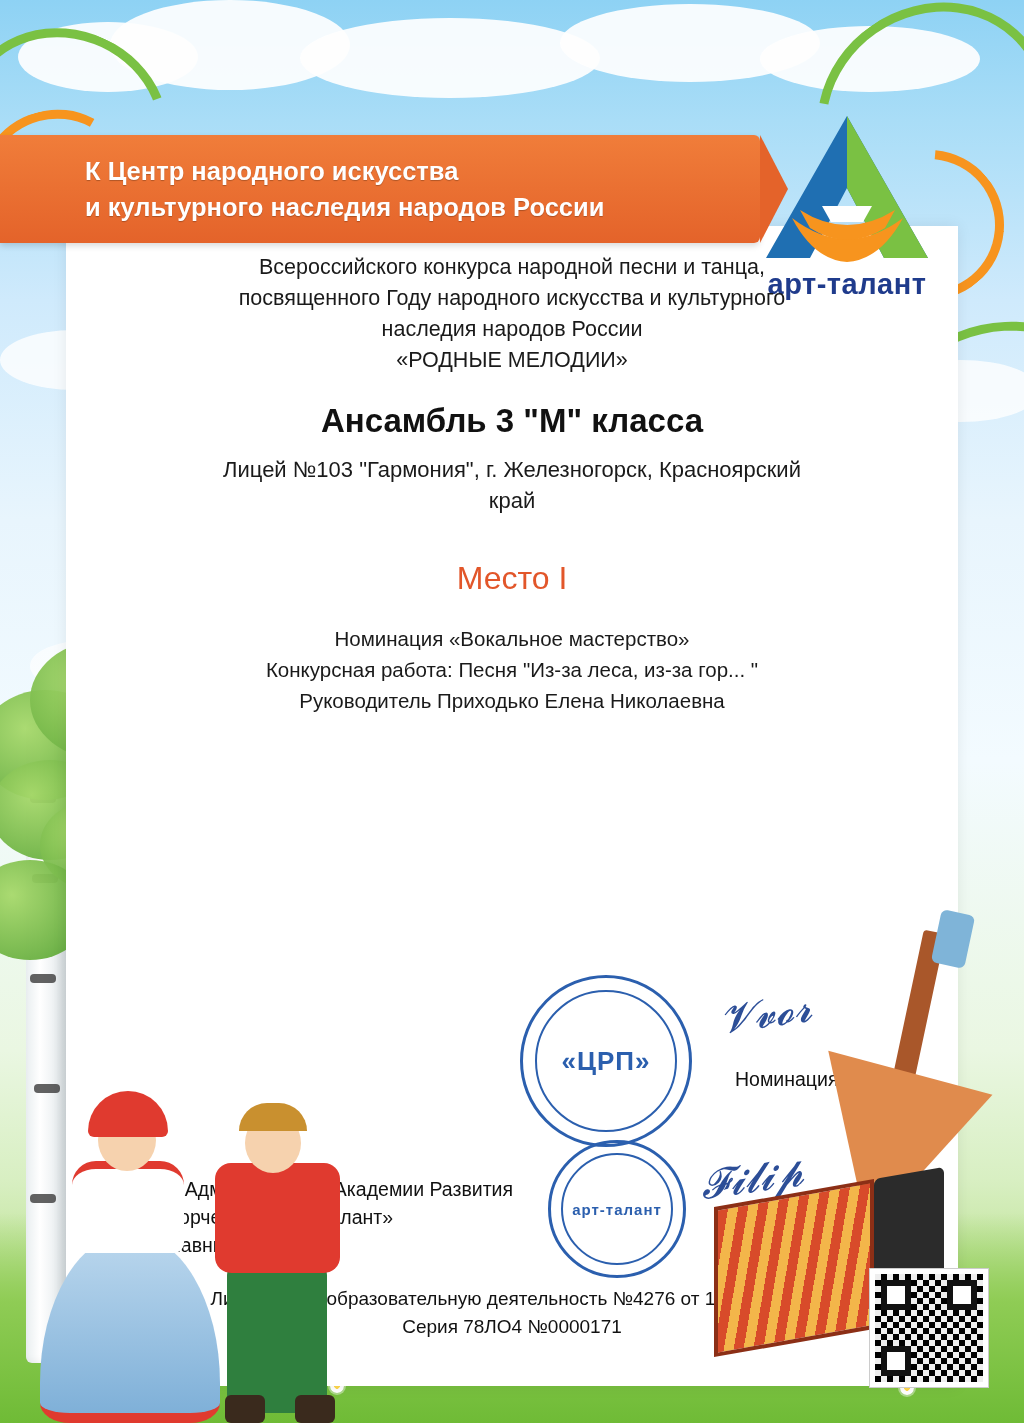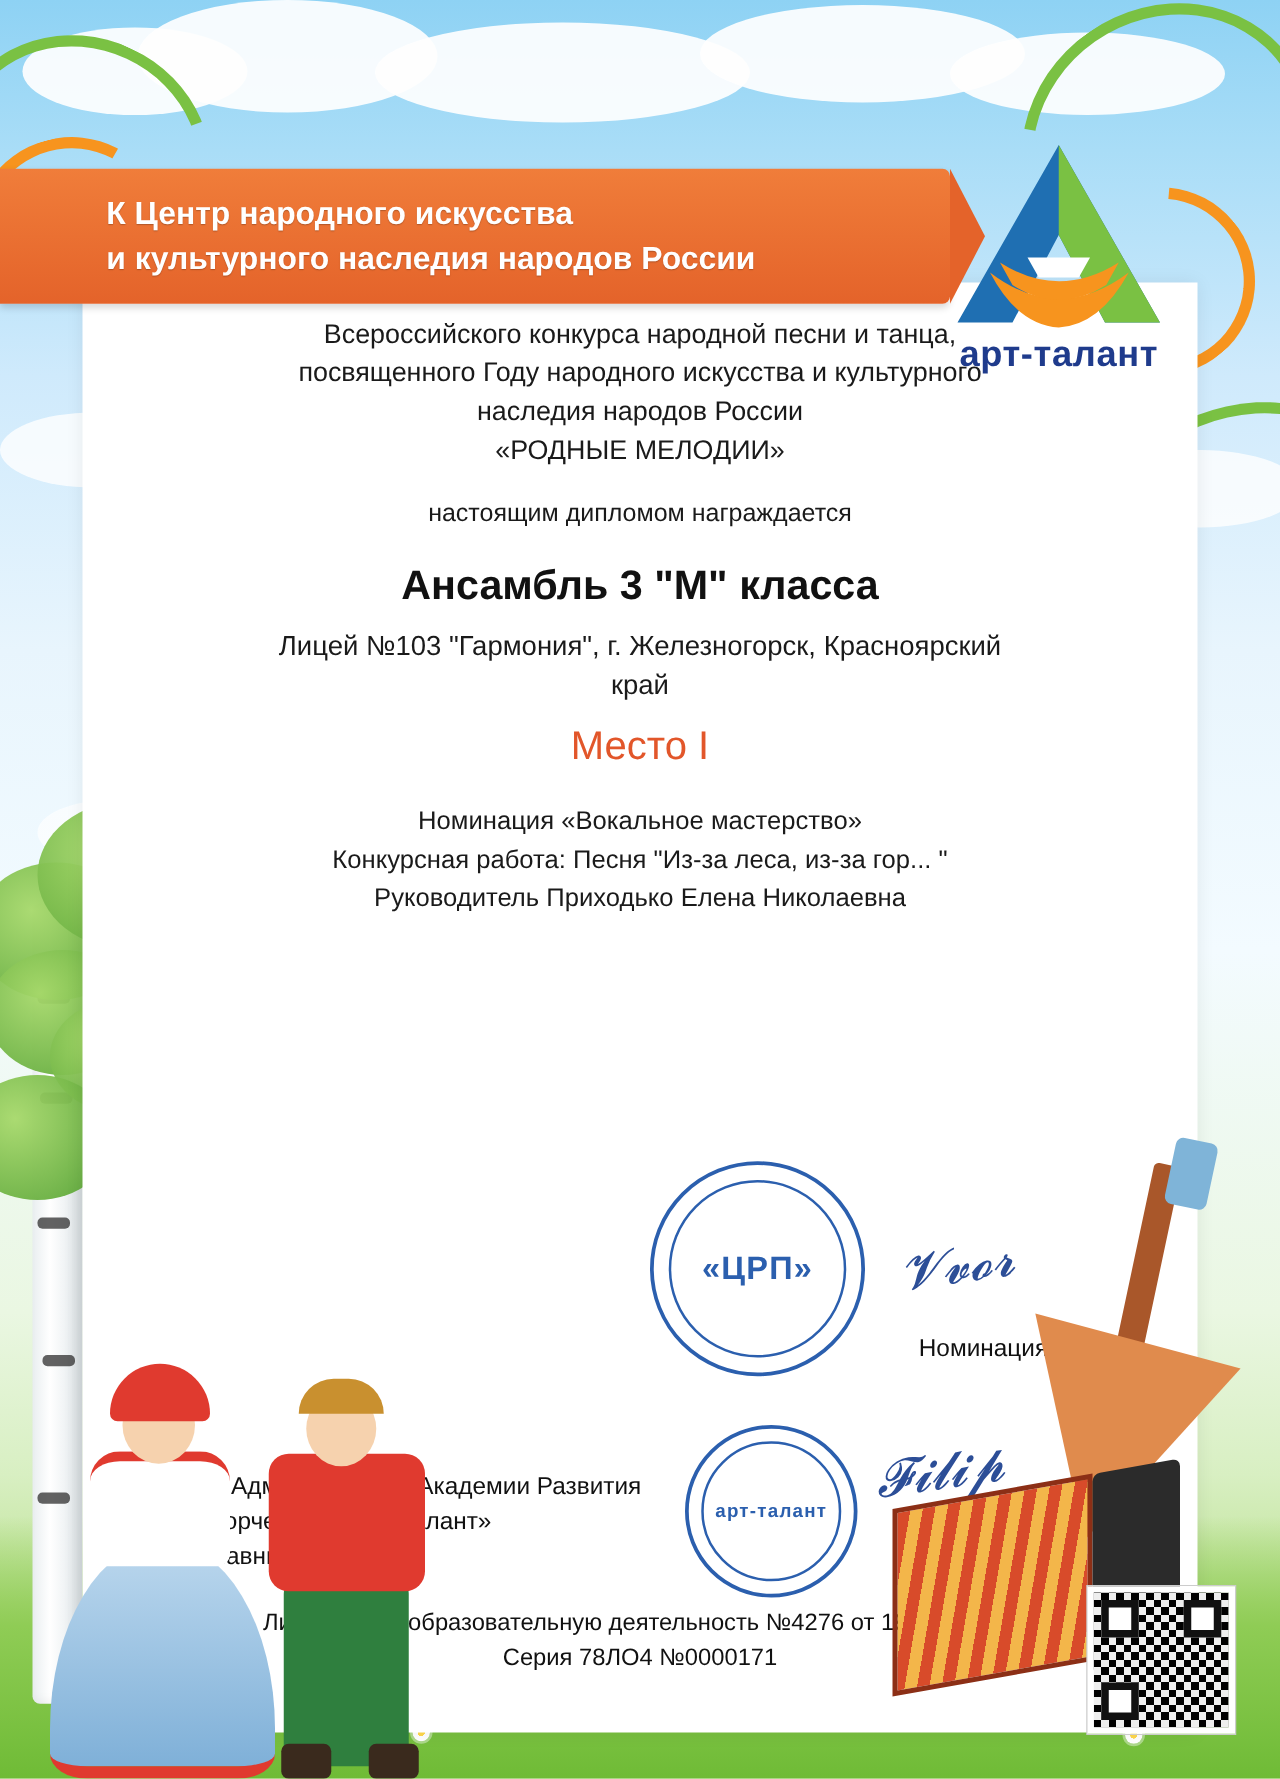--- a/index.html
+++ b/index.html
@@ -158,21 +158,21 @@
     margin-top: 24px; text-align: center; font-size: 20px; color: #1a1a1a;
   }
   .recipient {
     margin-top: 26px; text-align: center; font-size: 33px; font-weight: bold; color: #111;
   }
   .org {
     margin-top: 14px; text-align: center; font-size: 22px; color: #1a1a1a;
     line-height: 31px; padding: 0 50px; white-space: pre-line;
   }
   .place {
-    margin-top: 15px; text-align: center; font-size: 32px; color: #e2562a;
+    margin-top: 44px; text-align: center; font-size: 32px; color: #e2562a;
   }
   .details {
     margin-top: 26px; text-align: center; font-size: 20.5px; color: #1a1a1a;
     line-height: 31px; white-space: pre-line;
   }
   .smallprint {
     margin-top: 34px; text-align: center; font-size: 16.5px; color: #1a1a1a;
     line-height: 25px; white-space: pre-line;
   }
 
@@ -189,21 +189,21 @@
     font-size: 19px; color: #111; line-height: 28px; white-space: pre-line;
   }
   .city {
     position: absolute; left: 66px; top: 1385px; width: 892px; text-align: center;
     font-size: 19px; color: #111; font-weight: bold;
   }
 
   
   .stamp { position: absolute; border-radius: 50%; }
   .stamp-1 {
-    left: 520px; top: 929px; width: 172px; height: 172px;
+    left: 520px; top: 975px; width: 172px; height: 172px;
     border: 3px solid #2b5fae;
   }
   .stamp-1::before {
     content:""; position:absolute; left: 12px; top: 12px; right: 12px; bottom: 12px;
     border: 2px solid #2b5fae; border-radius: 50%;
   }
   .stamp-2 {
     left: 548px; top: 1140px; width: 138px; height: 138px;
     border: 3px solid #2b5fae;
   }
@@ -375,21 +375,20 @@
       </svg>
     </div>
     <div class="logo-text">арт-талант</div>
   </div>
 
   <div class="content">
     <div class="subtitle">Всероссийского конкурса народной песни и танца,
 посвященного Году народного искусства и культурного
 наследия народов России
 «РОДНЫЕ МЕЛОДИИ»</div>
-    <div class="awarded">настоящим дипломом награждается</div>
     <div class="recipient">Ансамбль 3 "М" класса</div>
     <div class="org">Лицей №103 "Гармония", г. Железногорск, Красноярский
 край</div>
     <div class="place">Место I</div>
     <div class="details">Номинация «Вокальное мастерство»
 Конкурсная работа: Песня "Из-за леса, из-за гор... "
 Руководитель Приходько Елена Николаевна</div>
   </div>
 
   <div class="stamp stamp-1">

